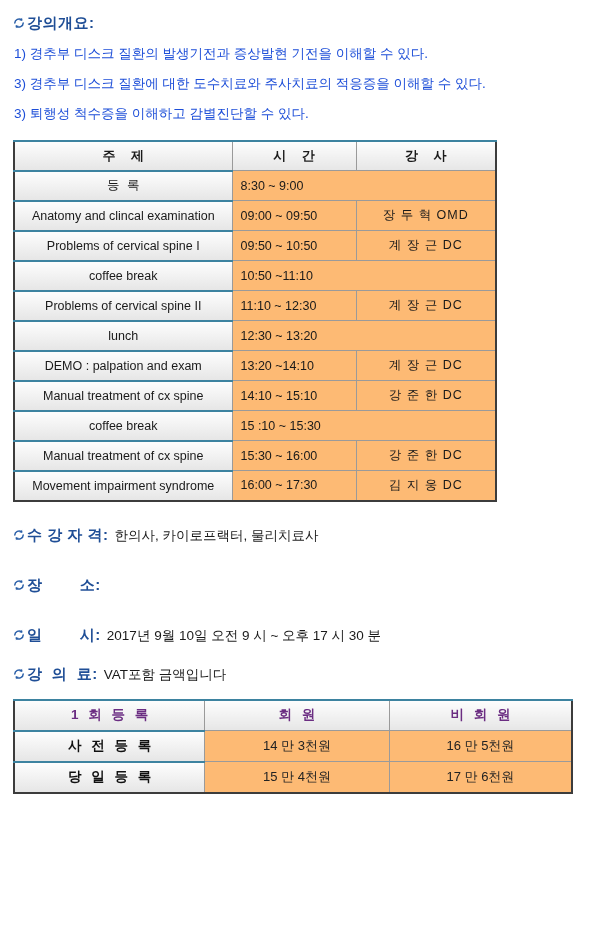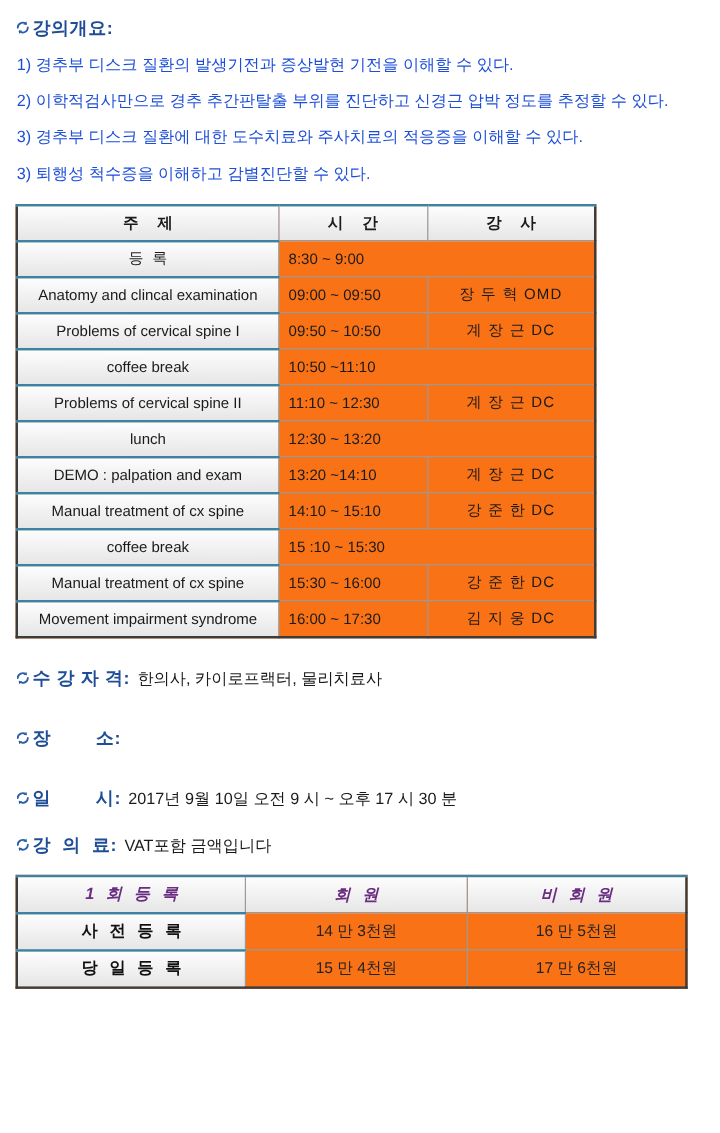--- a/index.html
+++ b/index.html
@@ -69,21 +69,21 @@
     color: #1d4ed8;
     line-height: 1.35;
     margin-top: 12px;
     white-space: nowrap;
   }
 
   
   .tbl {
     border-collapse: collapse;
     table-layout: fixed;
-    background: #f97316;
+    background: #fdba74;
     border: 2px solid #3c3c3c;
   }
   .tbl td, .tbl th {
     border: 1px solid #9a9a9a;
     padding: 0 8px;
     font-size: 12.5px;
     color: #1a1a1a;
     font-weight: normal;
     vertical-align: middle;
   }
@@ -153,21 +153,20 @@
   .fee .c-non  { width: 182px; }
 
   .fee th {
     height: 29px;
     text-align: center;
     font-weight: bold;
     font-size: 13.5px;
     color: #6b2d82;
     letter-spacing: 3px;
     text-indent: 3px;
-    font-style: italic;
   }
   .fee td { height: 29px; }
   .fee .type-cell {
     text-align: center;
     font-weight: bold;
     font-size: 13.5px;
     color: #111111;
     letter-spacing: 3px;
     text-indent: 3px;
   }
@@ -189,21 +188,20 @@
         <path d="M12.8 7.9a4.8 4.8 0 0 1-7.9 3.6" fill="none" stroke="#2a5fa8" stroke-width="1.7" stroke-linecap="round"></path>
         <path d="M11.6 2.0 L11.6 5.2 L8.4 5.0 Z" fill="#2a5fa8"></path>
         <path d="M4.4 14.0 L4.4 10.8 L7.6 11.0 Z" fill="#2a5fa8"></path>
       </svg>
     </span>
     <span class="sec-title">강의개요:</span>
   </div>
 
   <div class="obj-list">
     <div class="obj-item">1) 경추부 디스크 질환의 발생기전과 증상발현 기전을 이해할 수 있다.</div>
-    <div class="obj-item">2) 이학적검사만으로 경추 추간판탈출 부위를 진단하고 신경근 압박 정도를 추정할 수 있다.</div>
     <div class="obj-item">3) 경추부 디스크 질환에 대한 도수치료와 주사치료의 적응증을 이해할 수 있다.</div>
     <div class="obj-item">3) 퇴행성 척수증을 이해하고 감별진단할 수 있다.</div>
   </div>
 
   <div class="sched-wrap">
     <table class="tbl sched">
       <colgroup>
         <col class="c-subject">
           <col class="c-time">
           <col class="c-teacher">

